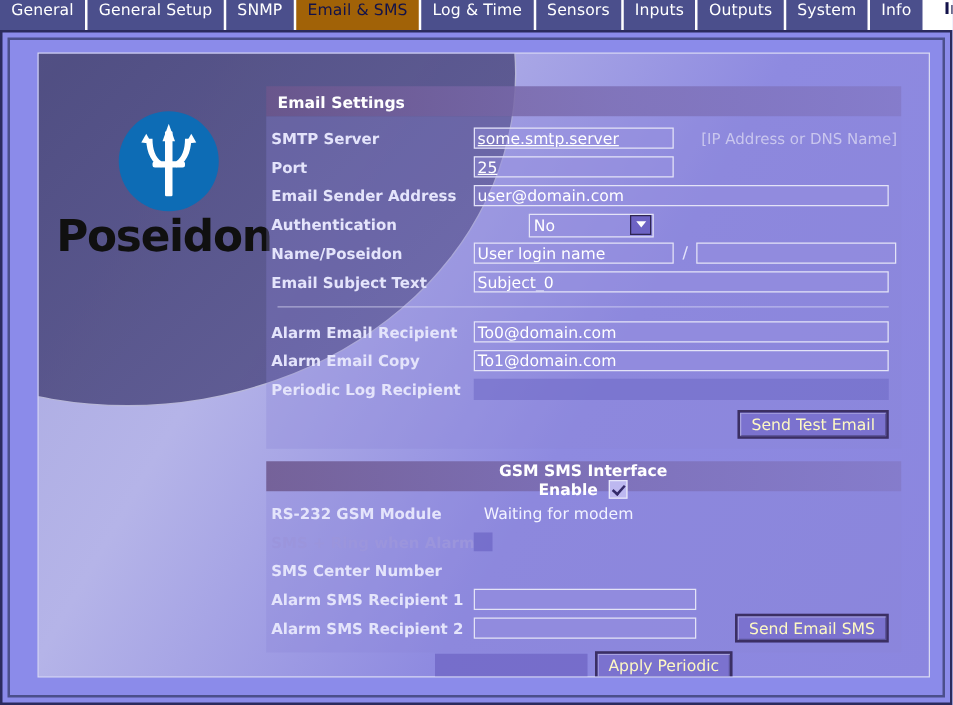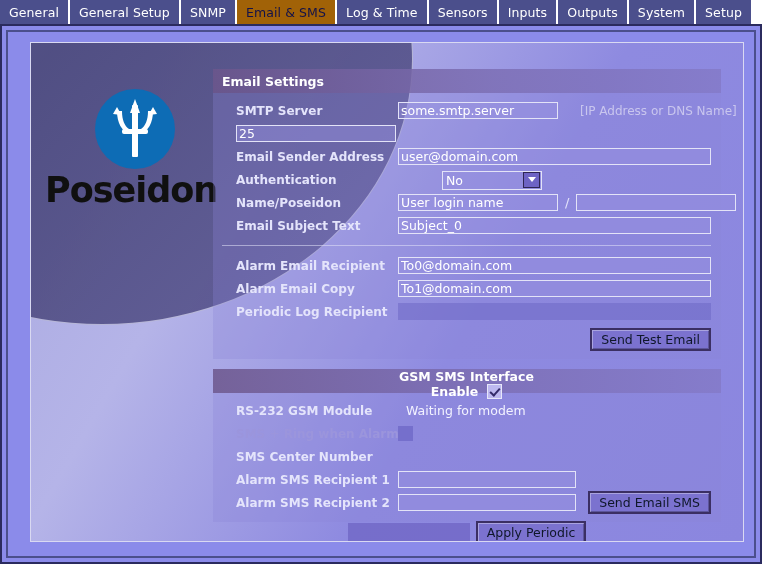--- a/index.html
+++ b/index.html
@@ -11,21 +11,21 @@
   }
   #app{position:relative;width:762px;height:564px;background:#ffffff;}
 
   
   .tabbar{
     position:absolute;left:0;top:0;width:762px;height:24px;
     background:#ffffff;
     display:flex;align-items:stretch;
   }
   .tab{
-    display:flex;align-items:center;justify-content:center;
+    display:flex;justify-content:center;
     background:#4b4f8c;
     color:#ffffff;
     font-size:12.5px;
     padding:0 9px;
     margin-right:2px;
     height:24px;
     box-sizing:border-box;
     white-space:nowrap;
     letter-spacing:.1px;
   }
@@ -111,21 +111,21 @@
 
   .sect-body{
     padding:6px 0 8px 0;
     background:rgba(138,132,216,.30);
   }
   .sect-body.gsm{background:rgba(138,132,216,.30);}
 
   .row{
     display:flex;align-items:center;
     height:23px;
-    padding:0 10px 0 23px;
+    padding:0 10px 0 4px;
     box-sizing:border-box;
   }
   .lbl{
     width:162px;flex:0 0 162px;
     color:#e4e4fb;font-weight:bold;font-size:12px;
     white-space:nowrap;
   }
   .lbl.dim{color:#9b95dc;}
   .val-static{color:#f2f2ff;font-size:12.5px;padding-left:8px;}
 
@@ -134,21 +134,21 @@
     font-size:12.5px;
     color:#ffffff;
     background:rgba(150,144,225,.45);
     border:1px solid #e3e3f7;
     height:17px;
     box-sizing:border-box;
     padding:0 2px;
     outline:none;
   }
   input.tf::placeholder{color:#d8d8f4;}
-  input.tf.w-short{width:160px;}
+  input.tf.w-short{width:160px;text-decoration:underline;}
   input.tf.w-full{width:337px;}
   input.tf.w-half{width:160px;}
   input.tf.w-sms{width:178px;}
   input.tf.disabled-f{
     border:1px solid transparent;
     background:rgba(109,103,197,.55);
   }
 
   .hint{
     color:#c9c6ee;font-size:12px;margin-left:22px;white-space:nowrap;
@@ -177,21 +177,21 @@
   }
 
   .divider{
     height:1px;background:rgba(225,225,248,.55);
     margin:8px 10px 8px 9px;
   }
 
   .btnrow{display:flex;justify-content:flex-end;padding:5px 10px 0 9px;}
   .btn{
     font-family:"DejaVu Sans","Liberation Sans",sans-serif;
-    font-size:12.5px;color:#0f172a;
+    font-size:12.5px;color:#fef9c3;
     background:#7b72cf;
     border:2px solid #3b2f63;
     padding:2px 9px;
     cursor:pointer;
     box-shadow:inset 1px 1px 0 rgba(255,255,255,.35), inset -1px -1px 0 rgba(0,0,0,.25);
   }
 
   .cb{
     width:15px;height:15px;
     background:#bdb8f0;
@@ -256,21 +256,21 @@
     <div class="tab">
         <span>Inputs</span>
       </div>
     <div class="tab">
         <span>Outputs</span>
       </div>
     <div class="tab">
         <span>System</span>
       </div>
     <div class="tab">
-        <span>Setup</span>
+        <span>Info</span>
       </div>
     <div class="tab indexpage">
         <span>Index Page</span>
       </div>
     <div class="tabspacer"></div>
   </div>
 
   <div class="winframe">
     <div class="winframe-inner">
       <div class="page">
@@ -301,20 +301,21 @@
           </div>
           <div class="sect-body">
 
             <div class="row">
               <div class="lbl">SMTP Server</div>
               <input class="tf w-short" value="some.smtp.server" style="">
               <span class="hint">[IP Address or  DNS Name]</span>
             </div>
 
             <div class="row">
+              <div class="lbl">Port</div>
               <input class="tf w-short" value="25" style="">
             </div>
 
             <div class="row">
               <div class="lbl">Email Sender Address</div>
               <input class="tf w-full" value="user@domain.com" style="">
             </div>
 
             <div class="row">
               <div class="lbl">Authentication</div>

